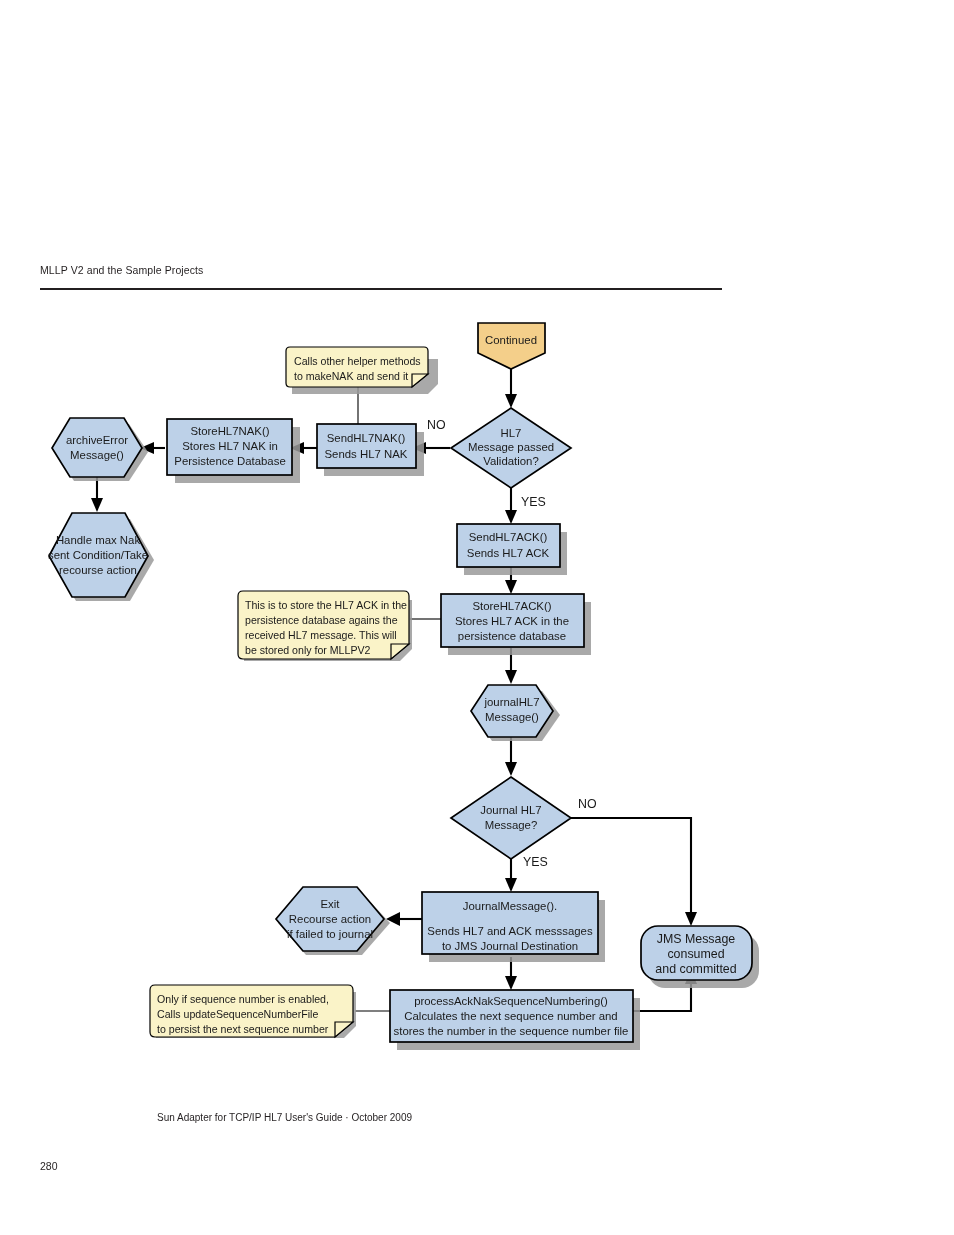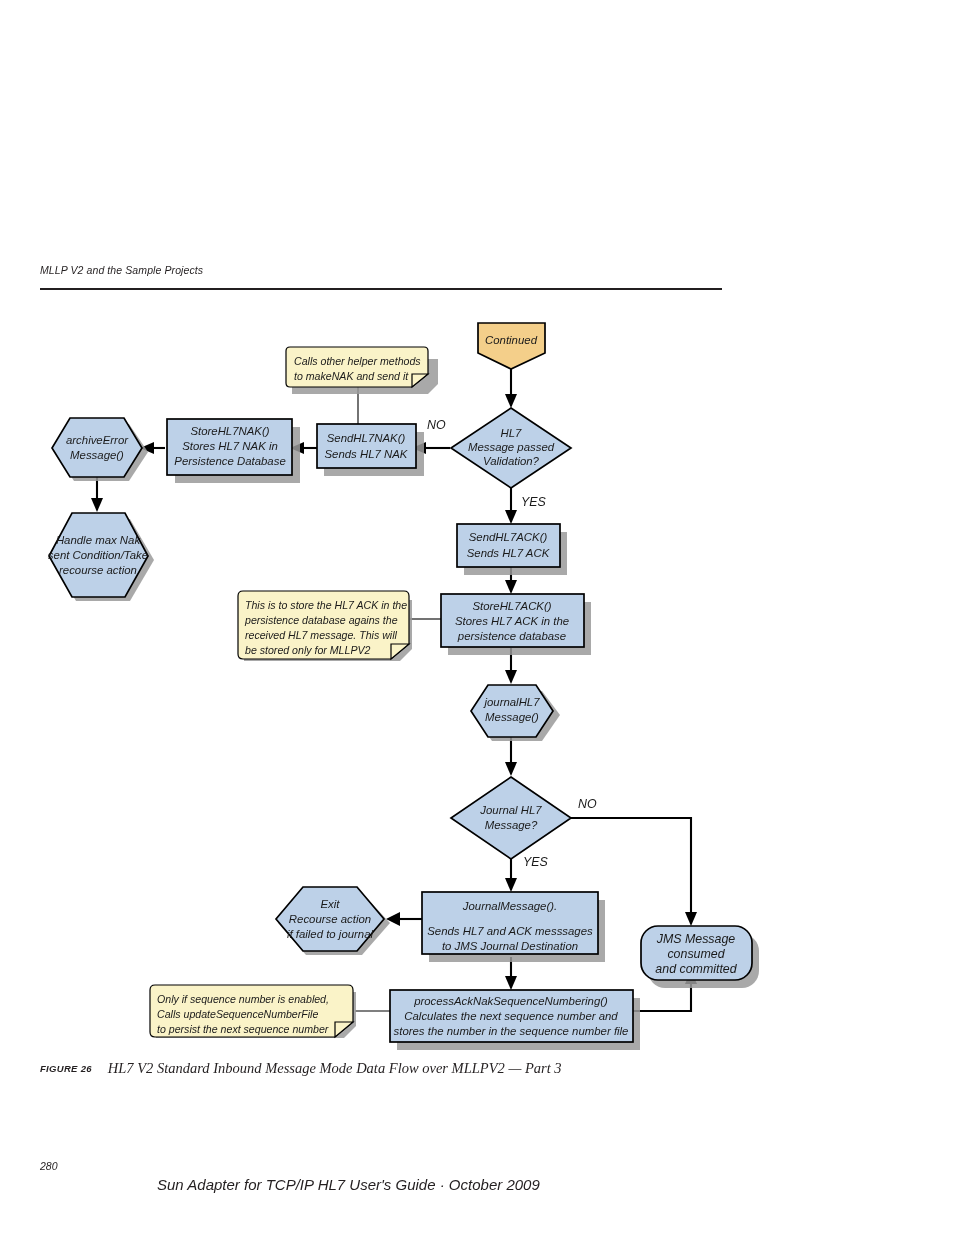--- a/index.html
+++ b/index.html
@@ -1,21 +1,21 @@
 <!DOCTYPE html>
 <html><head>
 <meta charset="utf-8">
 <style>
   html,body{margin:0;padding:0;}
   body{
     width:954px;height:1235px;background:#ffffff;
     font-family:"Liberation Sans", sans-serif;
     color:#000;position:relative;overflow:hidden;
   }
-  .page{position:absolute;left:0;top:0;width:954px;height:1235px;font-style:italic;}
+  .page{position:absolute;left:0;top:0;width:954px;height:1235px;}
 
   
   #running-header{
     position:absolute;left:40px;top:264px;width:682px;
     font-size:10.5px;letter-spacing:.1px;color:#231f20;
     font-family:"Liberation Sans", sans-serif;
   }
   #header-rule{
     position:absolute;left:40px;top:288px;width:682px;height:1.6px;
     background:#231f20;
@@ -32,22 +32,22 @@
     font-size:9.5px;font-weight:bold;letter-spacing:.3px;
     margin-right:16px;vertical-align:1px;
   }
 
   
   #footer-pageno{
     position:absolute;left:40px;top:1160px;
     font-size:10.5px;color:#231f20;
   }
   #footer-text{
-    position:absolute;left:157px;top:1176px;
-    font-size:15px;color:#231f20;white-space:nowrap;
+    position:absolute;left:157px;top:1112px;
+    font-size:10px;color:#231f20;white-space:nowrap;
   }
 
   
   #diagram{position:absolute;left:0px;top:300px;width:954px;height:760px;}
   #diagram svg{display:block;}
   .nodetext{
     font-family:"Liberation Sans", sans-serif;
     font-size:11.4px;fill:#1a1a1a;text-anchor:middle;
     dominant-baseline:middle;
   }
@@ -256,20 +256,17 @@
       <rect class="shadow" x="393" y="694" width="243" height="52" transform="translate(4,4)"></rect>
       <rect class="shape shapeblue" x="390" y="690" width="243" height="52"></rect>
       <text class="nodetext" x="511" y="702">processAckNakSequenceNumbering()</text>
       <text class="nodetext" x="511" y="717">Calculates the next sequence number and</text>
       <text class="nodetext" x="511" y="732">stores the number in the sequence number file</text>
     </g>
 
   </svg>
   </div>
 
-  <div id="figure-caption">
-    <span class="fignum">FIGURE 26</span><span>HL7 V2 Standard Inbound Message Mode Data Flow over MLLPV2 — Part 3</span>
-  </div>
 
   <div id="footer-pageno">280</div>
   <div id="footer-text">Sun Adapter for TCP/IP HL7 User's Guide  ·  October 2009</div>
 
 </div>
 
 </body></html>

